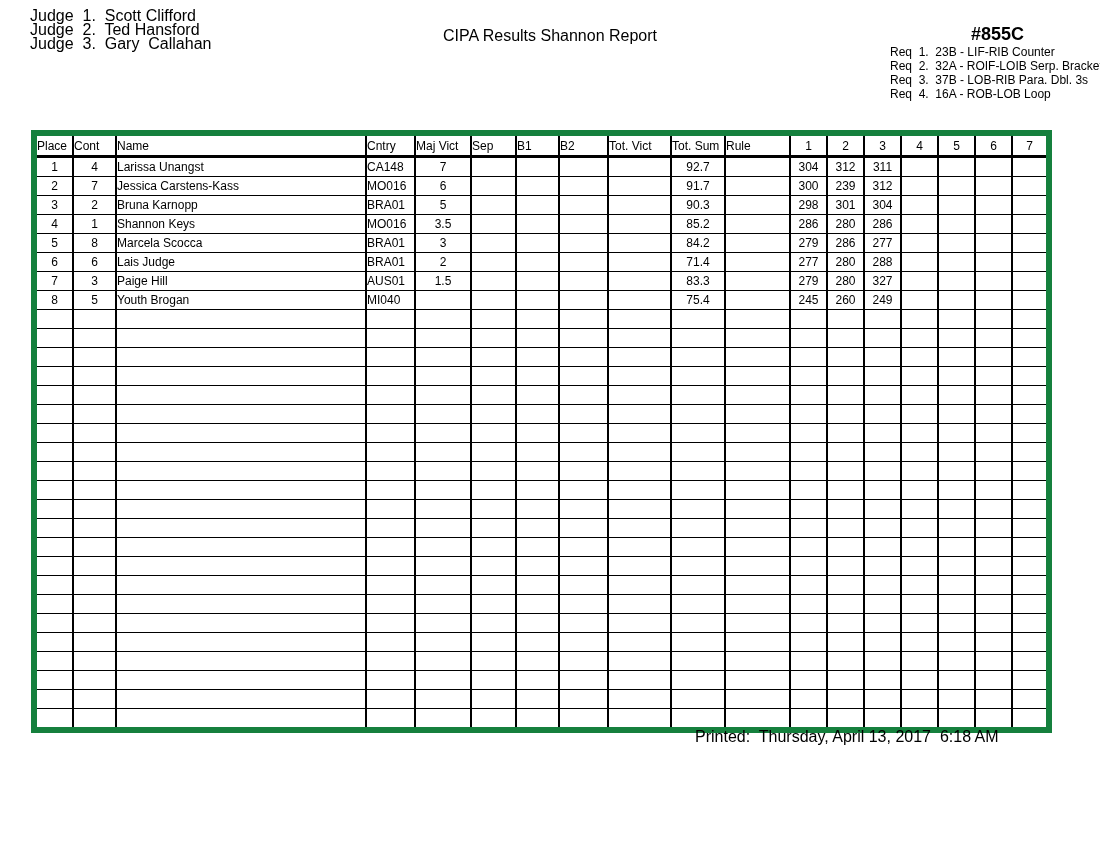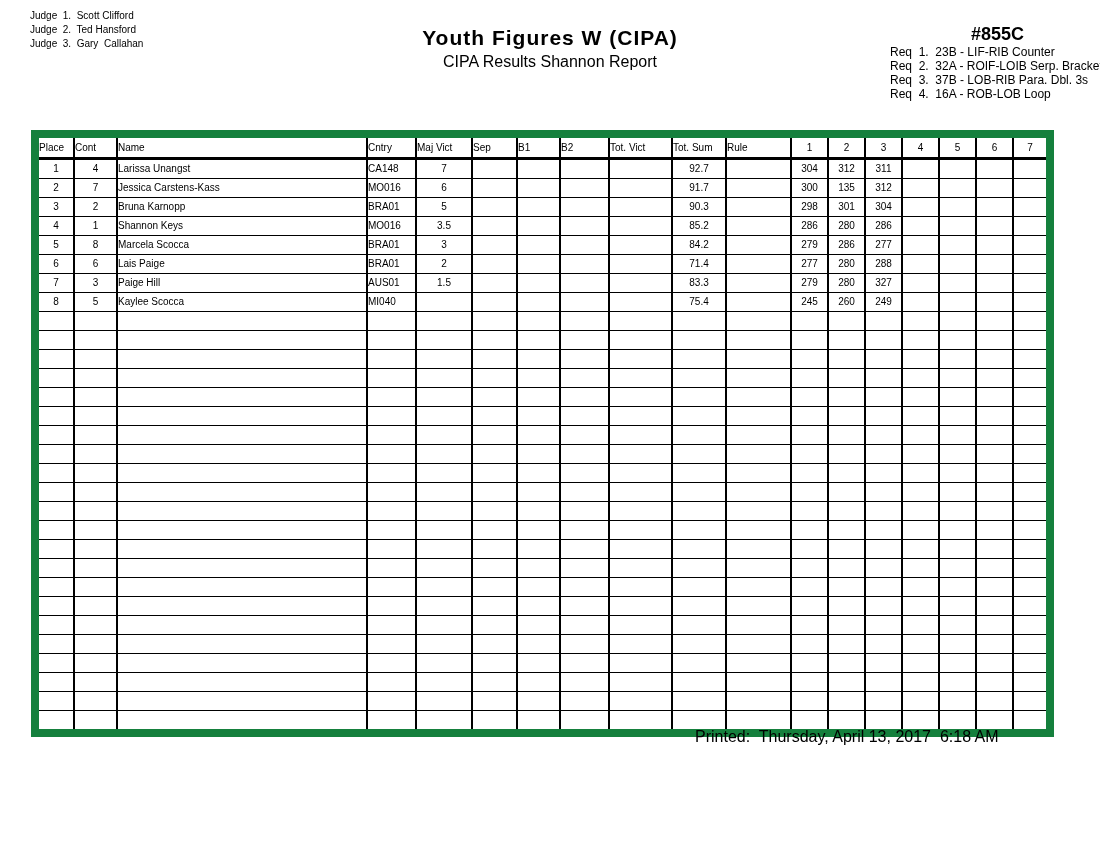--- a/index.html
+++ b/index.html
@@ -4,37 +4,37 @@
 <style>
   html, body { margin:0; padding:0; }
   body {
     width:1100px; height:850px;
     background:#ffffff; color:#000000;
     font-family:"Liberation Sans", sans-serif;
     position:relative; overflow:hidden;
   }
   .judges {
     position:absolute; left:30px; top:9px;
-    font-size:10px; line-height:14px;
+    font-size:16px; line-height:14px;
     list-style:none; margin:0; padding:0; white-space:pre;
   }
   .title-block { position:absolute; left:0; top:25px; width:1100px; text-align:center; }
   .event-title   { font-size:17px; font-weight:bold; line-height:20px; }
   .event-details { font-size:15px; line-height:19px; white-space:pre; }
   .division-title{ font-size:21px; font-weight:bold; line-height:26px; letter-spacing:1px; }
   .report-title  { font-size:16px; line-height:21px; }
 
   .right-block { position:absolute; left:890px; top:24px; width:215px; }
   .event-number { font-size:18px; font-weight:bold; line-height:21px; text-align:center; }
   .req-list { font-size:12px; line-height:14px; list-style:none; margin:0; padding:0; white-space:pre; }
 
   table.results-table {
     position:absolute; left:31px; top:130px;
     border-collapse:collapse; table-layout:fixed;
-    font-size:10px; border:8px solid #15803d;
+    font-size:12px; border:6px solid #15803d;
   }
   .results-table th, .results-table td {
     border-left:2px solid #000;
     padding:0; overflow:hidden; white-space:nowrap;
     font-weight:normal; height:18px; line-height:18px;
   }
   .results-table thead th { border-bottom:3px solid #000; height:19px; }
   .results-table tbody td { border-top:1px solid #000; }
   .al-c  { text-align:center; }
   .al-l3 { text-align:left; padding-left:3px; }
@@ -45,21 +45,20 @@
     position:absolute; left:695px; top:728px;
     font-size:16px; white-space:pre;
   }
 </style>
 </head>
 <body>
 
 <ul class="judges" id="judges-list"><li>Judge  1.  Scott Clifford</li><li>Judge  2.  Ted Hansford</li><li>Judge  3.  Gary  Callahan</li></ul>
 
 <div class="title-block">
-  <div class="division-title">Youth Figures W (CIPA)</div>
   <div class="report-title">CIPA Results Shannon Report</div>
 </div>
 
 <div class="right-block">
   <div class="event-number">#855C</div>
   <ul class="req-list" id="req-list"><li>Req  1.  23B - LIF-RIB Counter</li><li>Req  2.  32A - ROIF-LOIB Serp. Bracket</li><li>Req  3.  37B - LOB-RIB Para. Dbl. 3s</li><li>Req  4.  16A - ROB-LOB Loop</li></ul>
 </div>
 
 <table class="results-table">
   <colgroup id="results-colgroup">
@@ -131,21 +130,21 @@
         <td class="al-l5">Jessica Carstens-Kass</td>
         <td class="al-l3">MO016</td>
         <td class="al-c">6</td>
         <td class="al-l3"></td>
         <td class="al-l3"></td>
         <td class="al-l3"></td>
         <td class="al-l3"></td>
         <td class="al-l4">91.7</td>
         <td class="al-l3"></td>
         <td class="al-c">300</td>
-        <td class="al-c">135</td>
+        <td class="al-c">239</td>
         <td class="al-c">312</td>
         <td class="al-c"></td>
         <td class="al-c"></td>
         <td class="al-c"></td>
         <td class="al-c"></td>
       </tr>
       <tr>
         <td class="al-c">3</td>
         <td class="al-c">2</td>
         <td class="al-l5">Bruna Karnopp</td>
@@ -201,21 +200,21 @@
         <td class="al-c">286</td>
         <td class="al-c">277</td>
         <td class="al-c"></td>
         <td class="al-c"></td>
         <td class="al-c"></td>
         <td class="al-c"></td>
       </tr>
       <tr>
         <td class="al-c">6</td>
         <td class="al-c">6</td>
-        <td class="al-l5">Lais Paige</td>
+        <td class="al-l5">Lais Judge</td>
         <td class="al-l3">BRA01</td>
         <td class="al-c">2</td>
         <td class="al-l3"></td>
         <td class="al-l3"></td>
         <td class="al-l3"></td>
         <td class="al-l3"></td>
         <td class="al-l4">71.4</td>
         <td class="al-l3"></td>
         <td class="al-c">277</td>
         <td class="al-c">280</td>
@@ -241,21 +240,21 @@
         <td class="al-c">280</td>
         <td class="al-c">327</td>
         <td class="al-c"></td>
         <td class="al-c"></td>
         <td class="al-c"></td>
         <td class="al-c"></td>
       </tr>
       <tr>
         <td class="al-c">8</td>
         <td class="al-c">5</td>
-        <td class="al-l5">Kaylee Scocca</td>
+        <td class="al-l5">Youth Brogan</td>
         <td class="al-l3">MI040</td>
         <td class="al-c"></td>
         <td class="al-l3"></td>
         <td class="al-l3"></td>
         <td class="al-l3"></td>
         <td class="al-l3"></td>
         <td class="al-l4">75.4</td>
         <td class="al-l3"></td>
         <td class="al-c">245</td>
         <td class="al-c">260</td>

